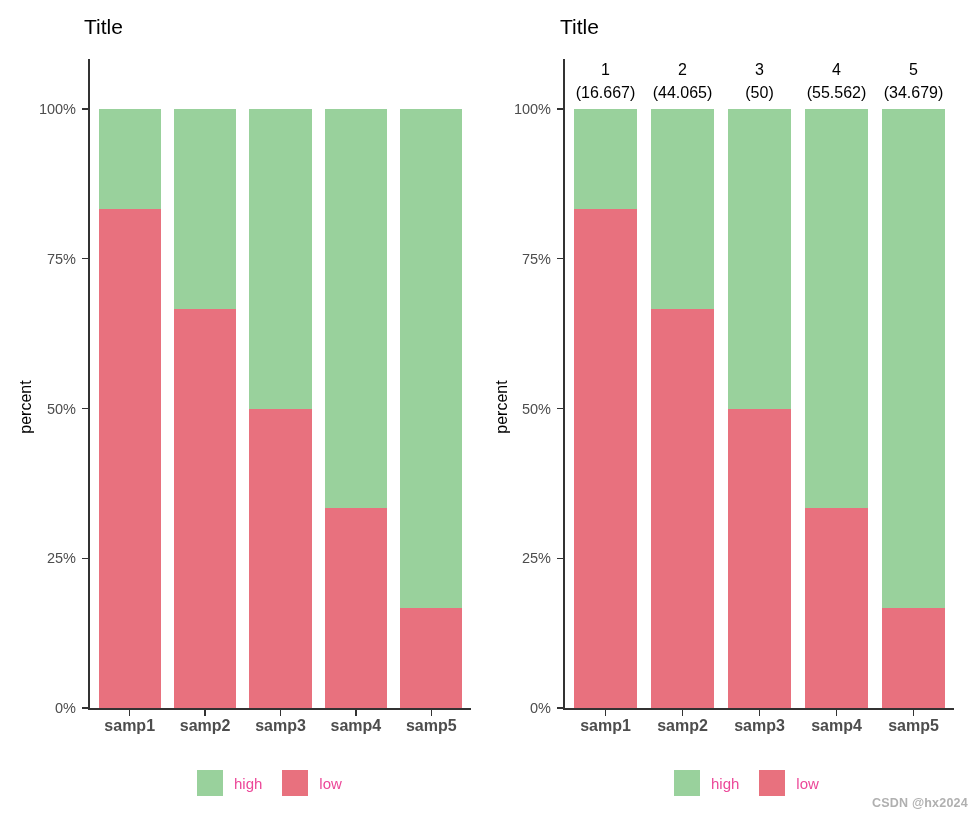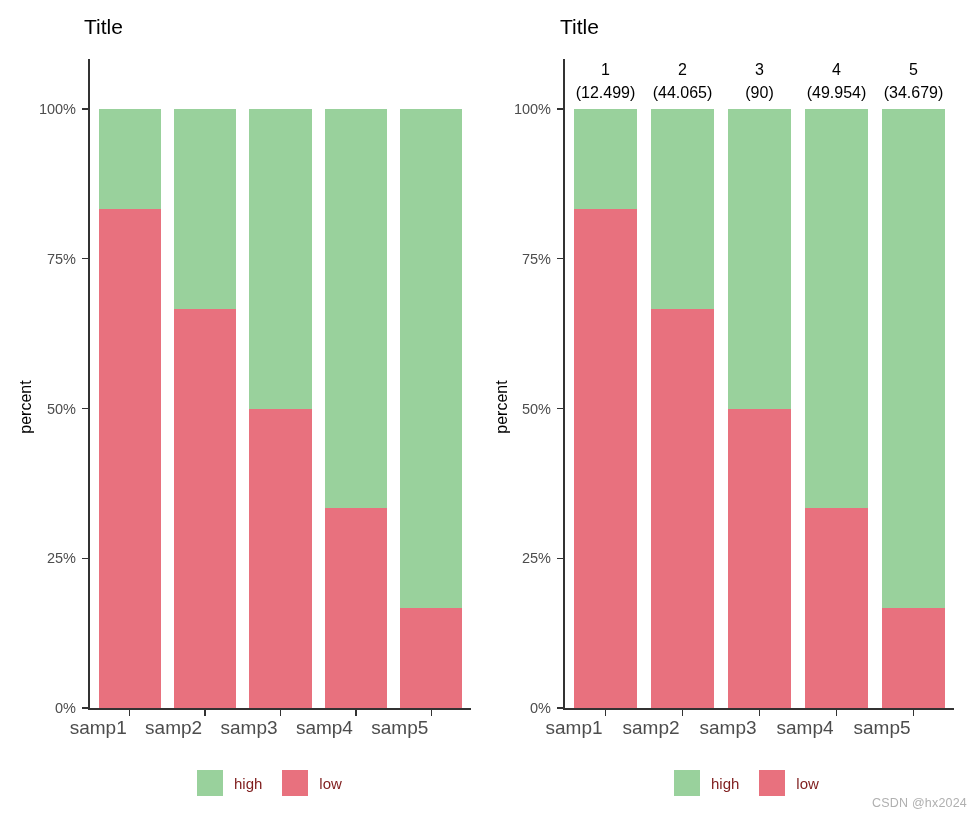--- a/index.html
+++ b/index.html
@@ -75,25 +75,26 @@
     background: #333333;
   }
   .x-tick-mark {
     position: absolute;
     width: 1.4px;
     height: 6px;
     background: #333333;
   }
   .x-tick-label {
     position: absolute;
-    font-size: 19px;
+    font-size: 16px;
     color: #4d4d4d;
-    text-align: left;
+    text-align: center;
     white-space: nowrap;
     line-height: 1;
+    font-weight: bold;
   }
 
   
   .plot-area {
     position: absolute;
     overflow: visible;
   }
   .bar-stack {
     position: absolute;
     top: 0;
@@ -136,21 +137,21 @@
   .legend-key-bg {
     width: 34px;
     height: 34px;
     display: flex;
     align-items: center;
     justify-content: center;
     background: #ffffff;
   }
   .legend-label {
     font-size: 15px;
-    color: #7f1d1d;
+    color: #ec4899;
     margin-left: 7px;
     margin-right: 16px;
     white-space: nowrap;
     line-height: 1;
   }
 
   
   .watermark {
     position: absolute;
     font-size: 12.5px;
@@ -267,47 +268,47 @@
           <div class="bar-seg" style="background: rgb(232, 113, 126); height: 199.665px; bottom: 0px; top: auto;"></div>
           <div class="bar-seg" style="background: rgb(153, 209, 156); height: 399.335px; bottom: 199.665px; top: auto;"></div>
         </div>
         <div class="bar-stack" style="left: 314.738px; width: 63.525px;">
           <div class="bar-seg" style="background: rgb(232, 113, 126); height: 99.8353px; bottom: 0px; top: auto;"></div>
           <div class="bar-seg" style="background: rgb(153, 209, 156); height: 499.165px; bottom: 99.8353px; top: auto;"></div>
         </div>
       </div>
       <div class="col-annot" style="width: 95px; left: 558px; top: 58px;">
         <span class="line1">1</span>
-        <span class="line2">(12.499)</span>
+        <span class="line2">(16.667)</span>
       </div>
       <div class="col-annot" style="width: 95px; left: 635px; top: 58px;">
         <span class="line1">2</span>
         <span class="line2">(44.065)</span>
       </div>
       <div class="col-annot" style="width: 95px; left: 712px; top: 58px;">
         <span class="line1">3</span>
-        <span class="line2">(90)</span>
+        <span class="line2">(50)</span>
       </div>
       <div class="col-annot" style="width: 95px; left: 789px; top: 58px;">
         <span class="line1">4</span>
-        <span class="line2">(49.954)</span>
+        <span class="line2">(55.562)</span>
       </div>
       <div class="col-annot" style="width: 95px; left: 866px; top: 58px;">
         <span class="line1">5</span>
         <span class="line2">(34.679)</span>
       </div>
       <div class="legend" style="left: 670px; top: 766px;">
         <div class="legend-item">
           <span class="legend-key-bg">
             <span class="legend-swatch" style="background: rgb(153, 209, 156);"></span>
           </span>
           <span class="legend-label">high</span>
         </div>
         <div class="legend-item">
           <span class="legend-key-bg">
             <span class="legend-swatch" style="background: rgb(232, 113, 126);"></span>
           </span>
           <span class="legend-label">low</span>
         </div>
       </div>
     </div>
-    <div class="watermark" style="left: 872px; top: 796px; color: rgb(176, 176, 176);">CSDN @hx2024</div>
+    <div class="watermark" style="left: 872px; top: 796px; color: rgb(176, 176, 176); font-weight: bold;">CSDN @hx2024</div>
   </div>
 
 </body></html>

